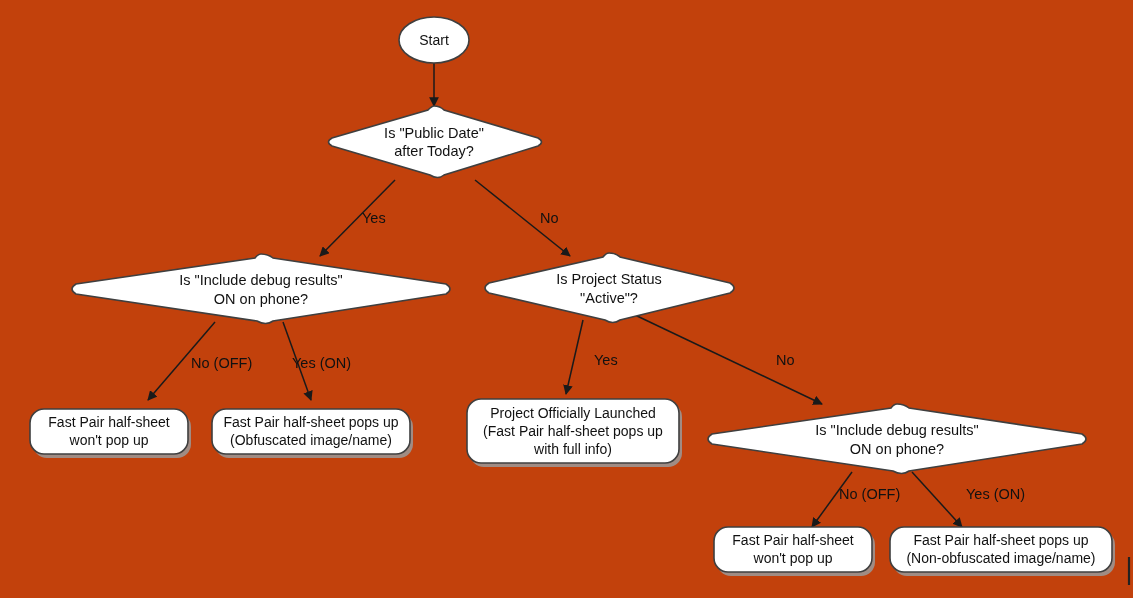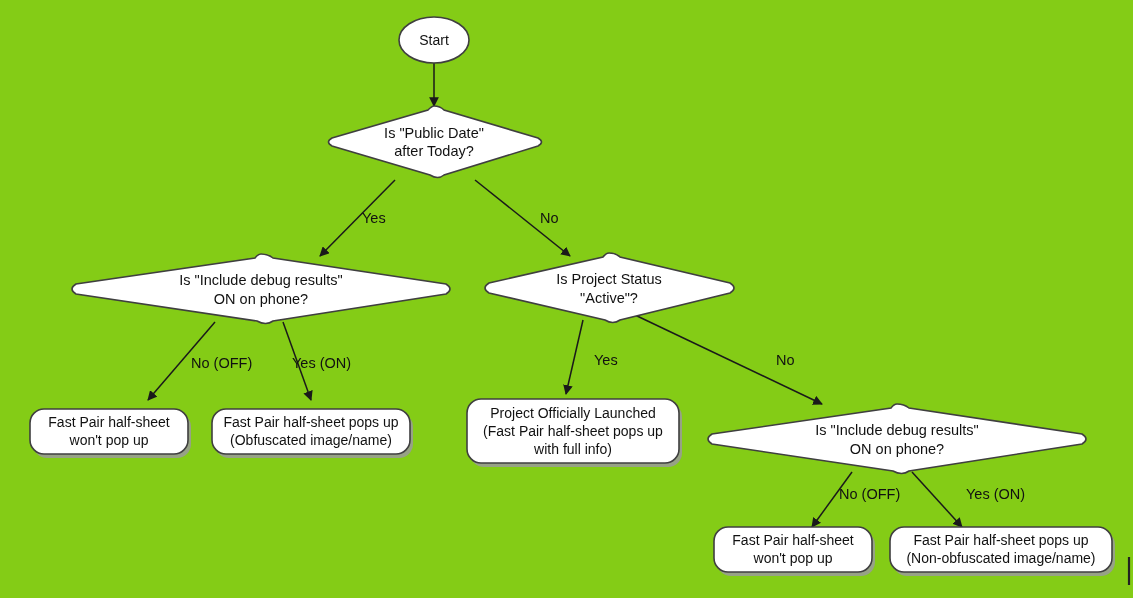--- a/index.html
+++ b/index.html
@@ -11,21 +11,21 @@
   body {
     width: 1133px;
     height: 598px;
     font-family: "Liberation Sans", sans-serif;
     overflow: hidden;
   }
   #flow-root {
     position: relative;
     width: 1133px;
     height: 598px;
-    background: #84cc16;
+    background: #c2410c;
   }
   svg#flow-svg {
     display: block;
     width: 1133px;
     height: 598px;
   }
   .node-shape {
     fill: #ffffff;
     stroke: #3f3f3f;
     stroke-width: 1.6;

